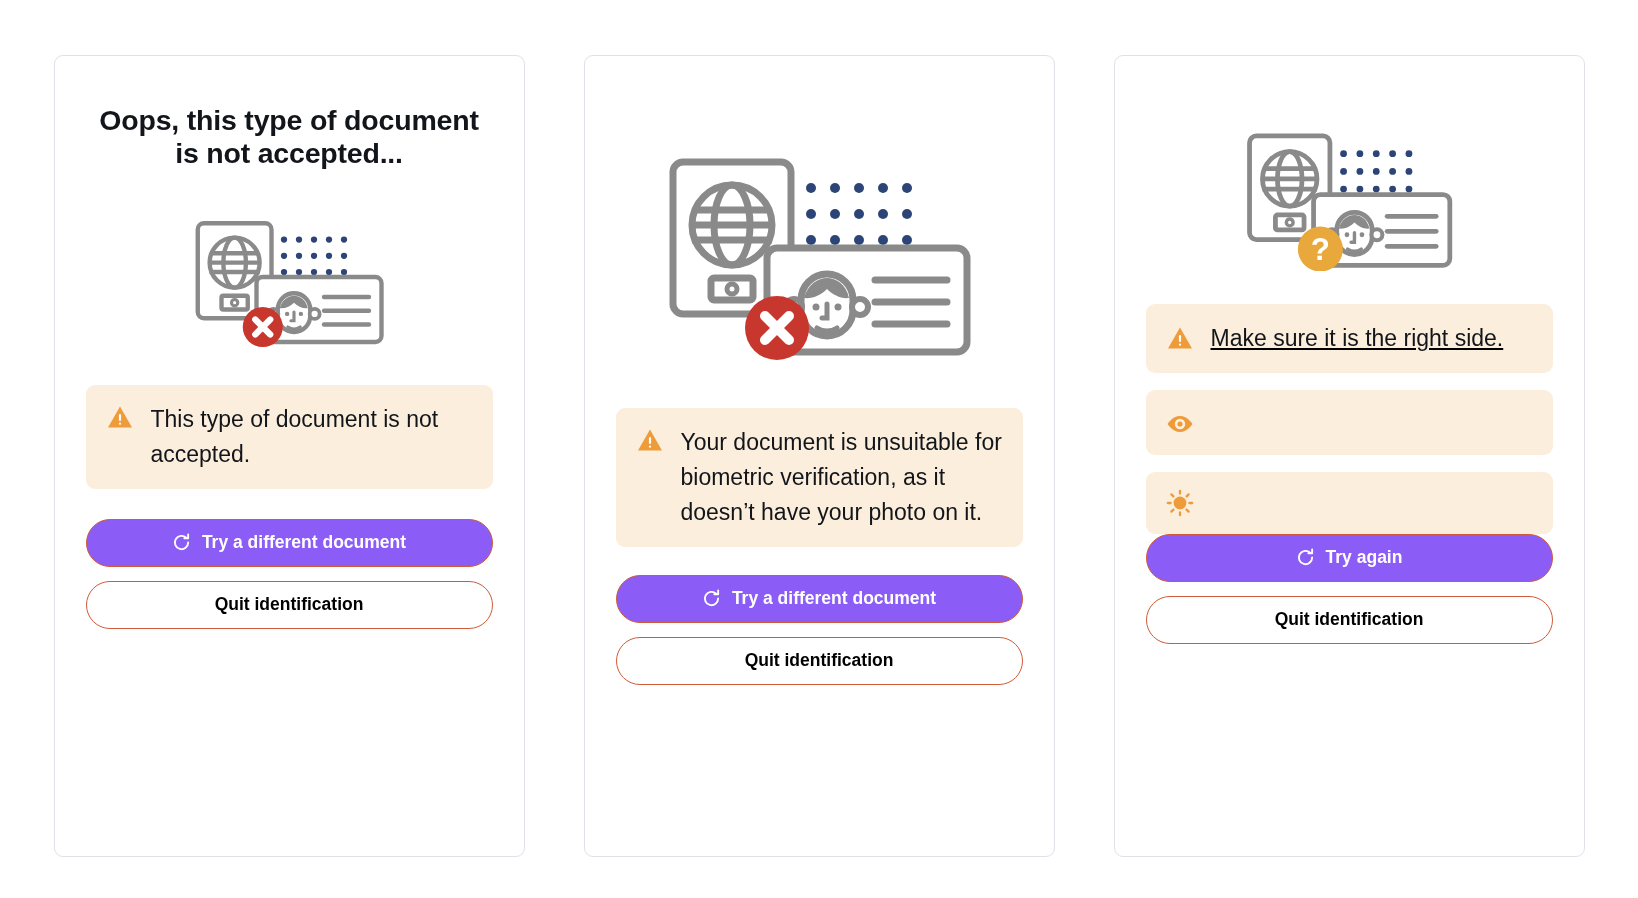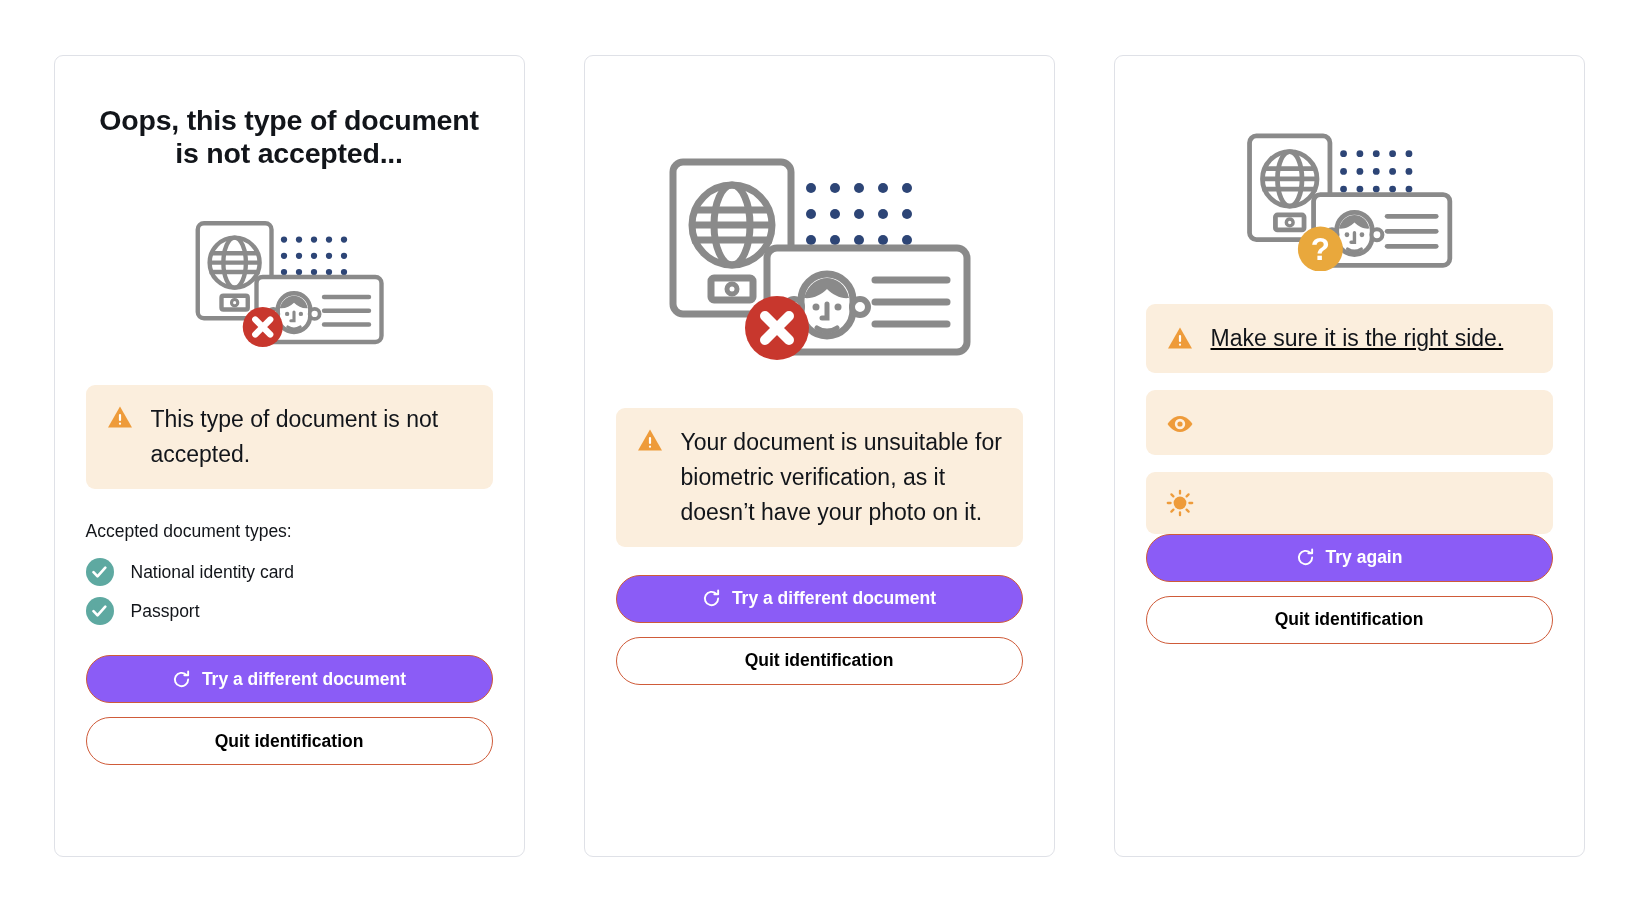--- a/index.html
+++ b/index.html
@@ -188,41 +188,20 @@
           <svg width="26" height="24" viewBox="0 0 26 24">
             <path d="M13 1.5L25 22.5H1z" fill="#ee9b3a"></path>
             <rect x="11.9" y="9" width="2.2" height="7" rx="1.1" fill="#fff"></rect>
             <rect x="11.9" y="17.6" width="2.2" height="2.2" rx="1.1" fill="#fff"></rect>
           </svg>
         </span>
         <span class="b-text">This type of document is not accepted.</span>
       </div>
     </div>
 
-    <div style="margin-top:30px;">
-      <div class="list-label">Accepted document types:</div>
-      <div style="margin-top:15px;display:flex;flex-direction:column;gap:11px;">
-        <div class="check-row">
-          <span class="check-circle">
-            <svg width="15" height="12" viewBox="0 0 15 12">
-                <path d="M1.5 6.2l4 4.2L13.3 1.6" fill="none" stroke="#fff" stroke-width="2.6" stroke-linecap="round" stroke-linejoin="round"></path>
-              </svg>
-          </span>
-          <span class="c-label">National identity card</span>
-        </div>
-        <div class="check-row">
-          <span class="check-circle">
-            <svg width="15" height="12" viewBox="0 0 15 12">
-                <path d="M1.5 6.2l4 4.2L13.3 1.6" fill="none" stroke="#fff" stroke-width="2.6" stroke-linecap="round" stroke-linejoin="round"></path>
-              </svg>
-          </span>
-          <span class="c-label">Passport</span>
-        </div>
-      </div>
-    </div>
 
     <div style="margin-top:30px;">
       <div class="btn btn-primary">
         <span style="display:flex;">
           <svg width="19" height="19" viewBox="0 0 20 20">
             <path d="M17 10a7 7 0 1 1-2.1-5" fill="none" stroke="#fff" stroke-width="2" stroke-linecap="round"></path>
             <path d="M17 1.6V5.6h-4" fill="none" stroke="#fff" stroke-width="2" stroke-linecap="round" stroke-linejoin="round"></path>
           </svg>
         </span>
         <span>Try a different document</span>

